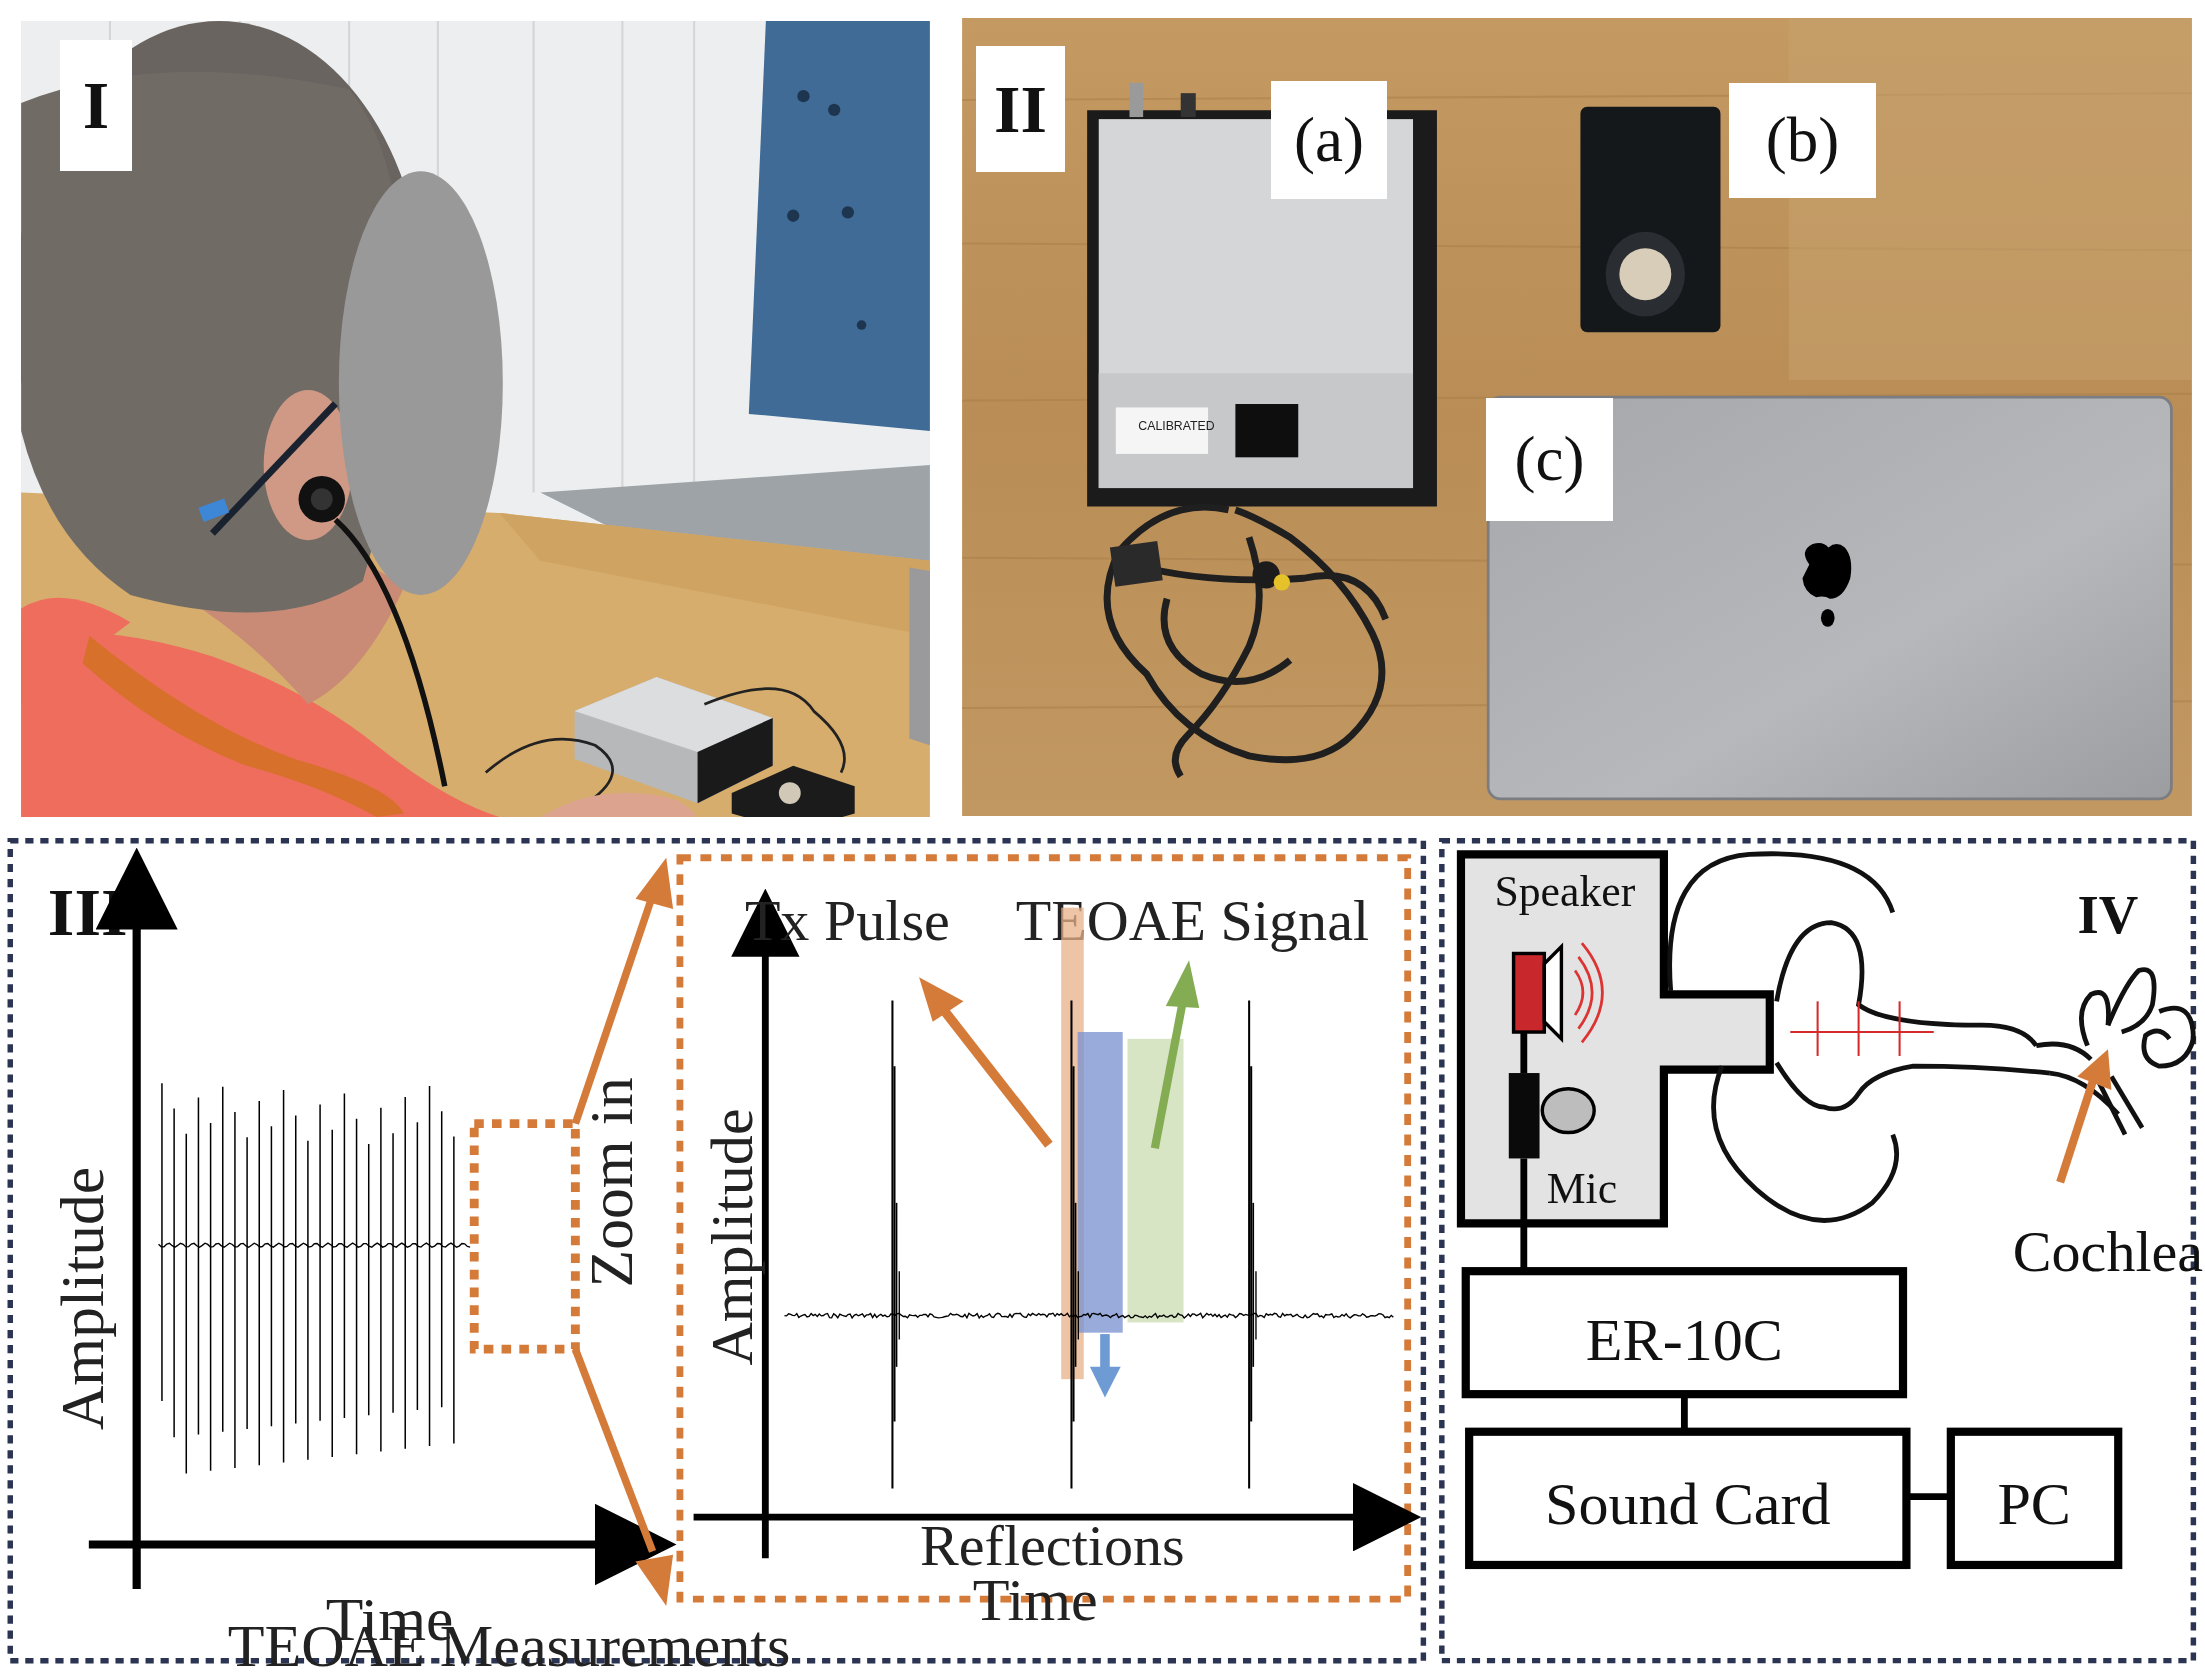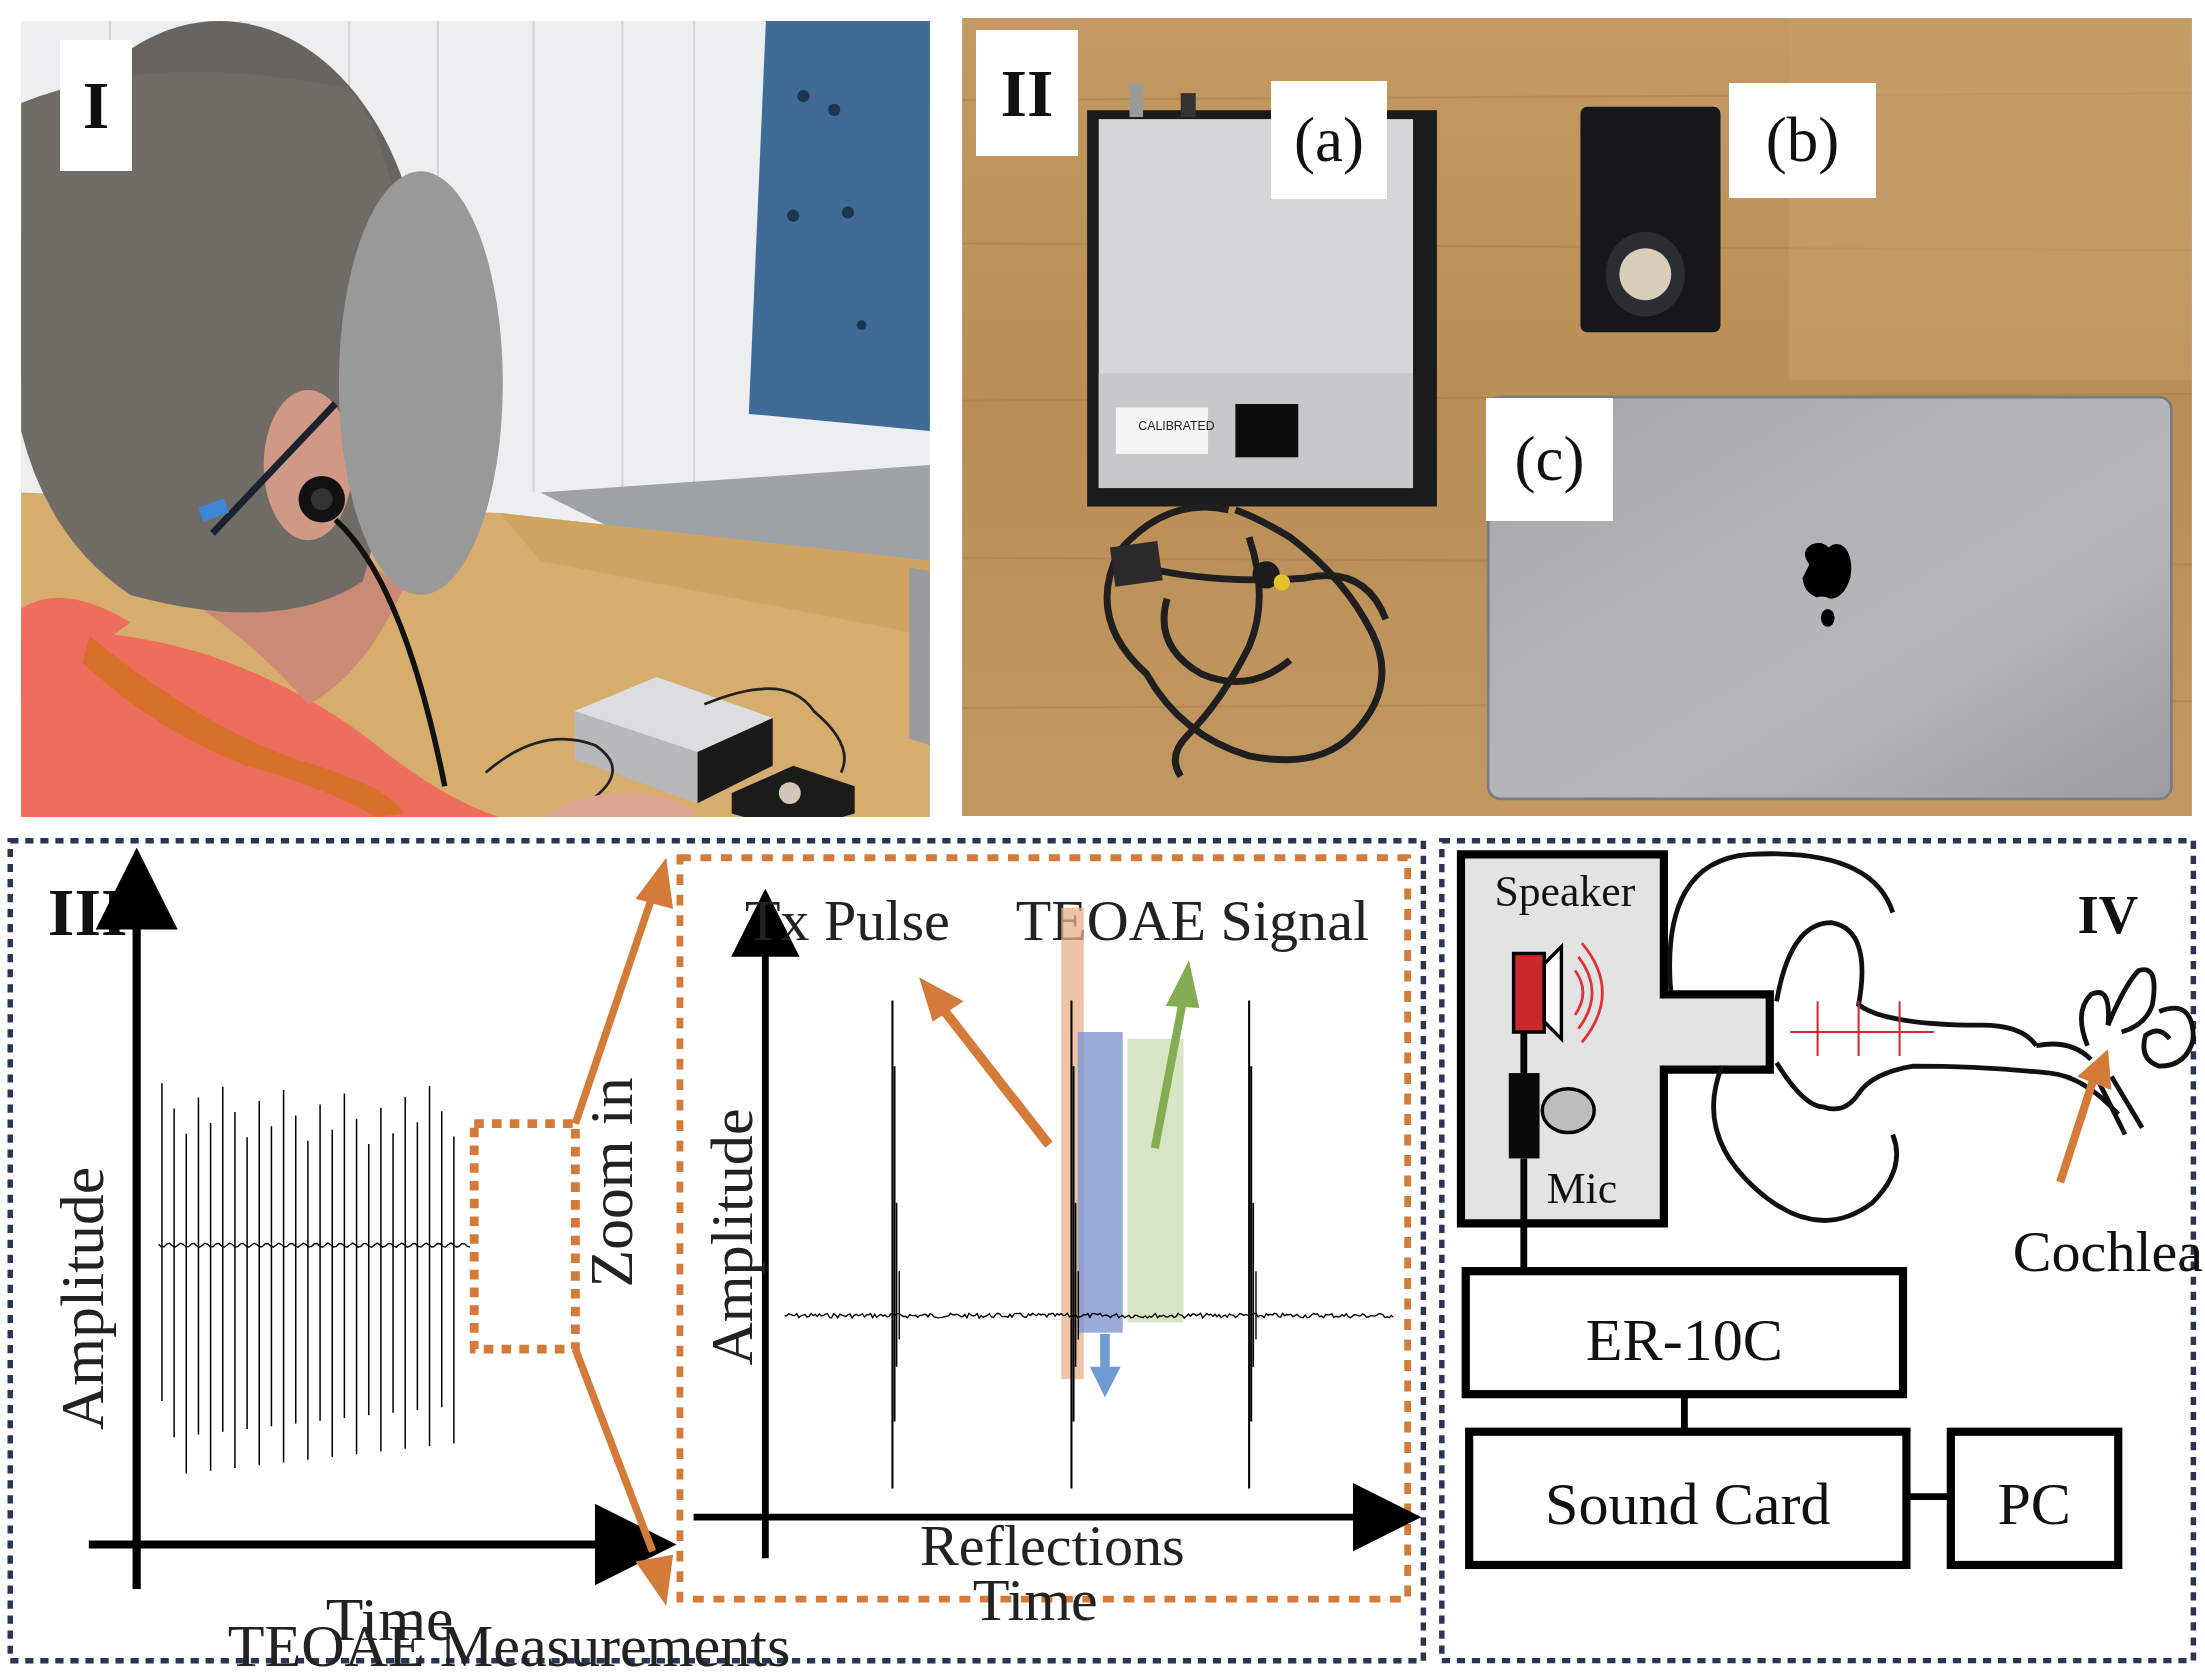--- a/index.html
+++ b/index.html
@@ -131,21 +131,21 @@
       <circle cx="1000" cy="375" r="38" fill="#d8cdb8"></circle>
     </g>
 
     <g>
       <rect x="770" y="555" width="1000" height="588" rx="18" fill="url(#lap)" stroke="#7b7d81" stroke-width="4"></rect>
       <path d="M1240,800 Q1225,780 1245,770 Q1260,765 1268,775 Q1280,765 1292,775 Q1305,790 1300,820 Q1290,850 1270,850 Q1262,845 1250,848 Q1232,840 1230,820 Z" fill="#000"></path>
       <ellipse cx="1267" cy="878" rx="10" ry="13" fill="#000"></ellipse>
     </g>
   </svg>
 </div>
-<div class="panel-label" style="left:976px;top:30px;width:102px;height:126px;font-size:68px;">II</div>
+<div class="panel-label" style="left:976px;top:46px;width:89px;height:126px;font-size:68px;">II</div>
 <div class="sub-label" style="left:1271px;top:81px;width:116px;height:118px;">(a)</div>
 <div class="sub-label" style="left:1729px;top:83px;width:147px;height:115px;">(b)</div>
 <div class="sub-label" style="left:1486px;top:398px;width:127px;height:123px;">(c)</div>
 
 <svg class="abs" style="left:0;top:820px;" width="1435" height="860" viewBox="0 0 2100 1258">
   <defs>
     <marker id="blkArrow" markerWidth="10" markerHeight="10" refX="5" refY="5" orient="auto" markerUnits="strokeWidth">
       <path d="M0,0 L10,5 L0,10 Z" fill="#000"></path>
     </marker>
   </defs>

